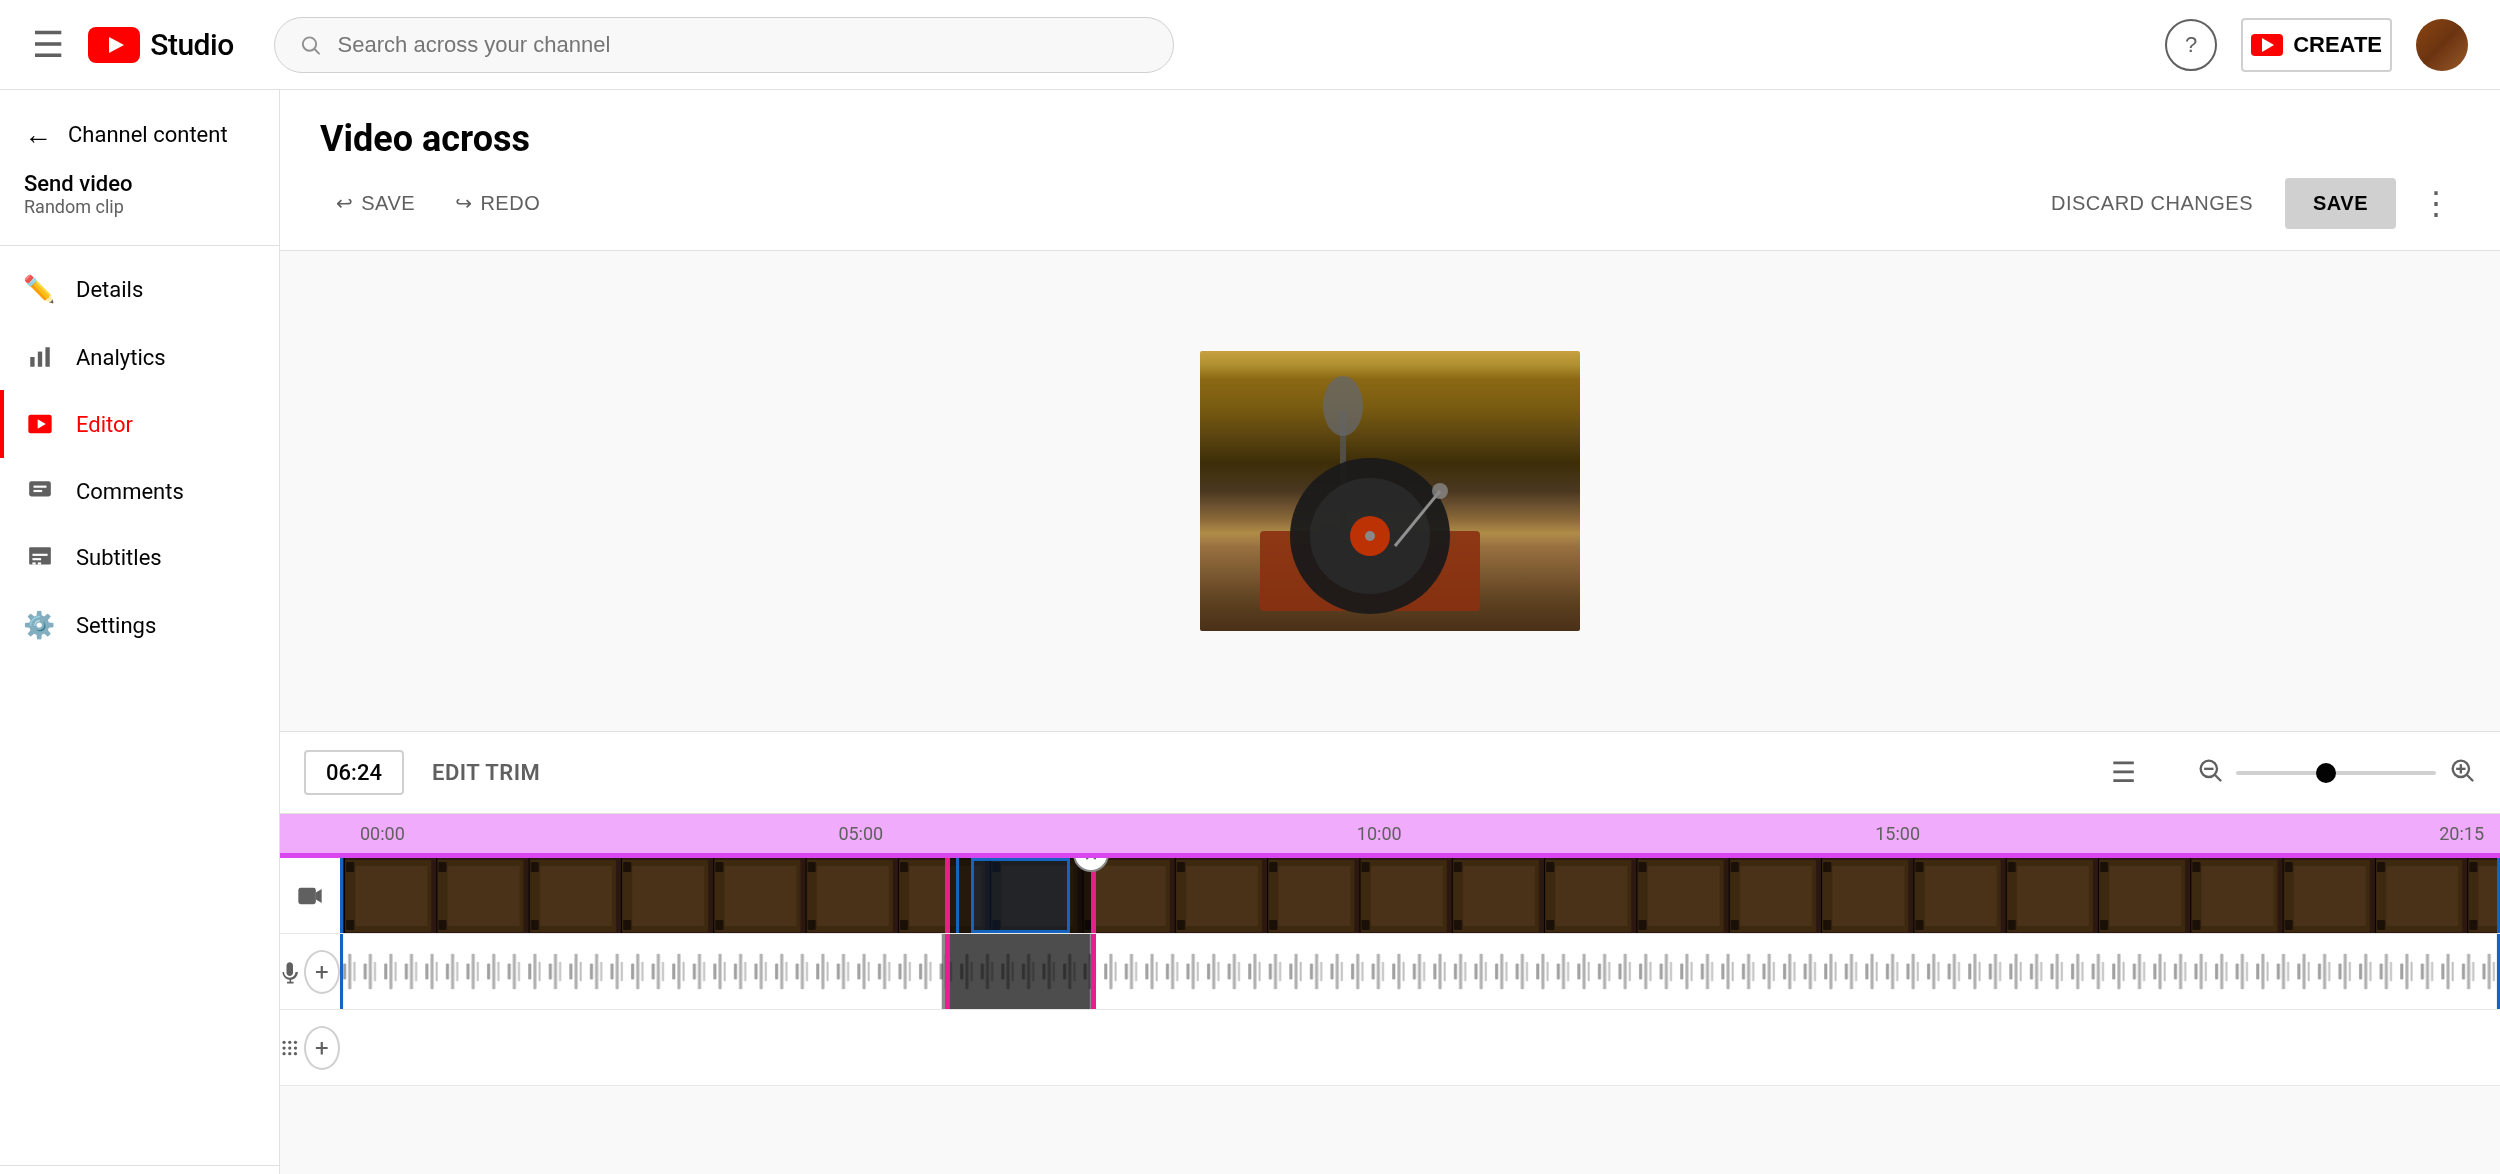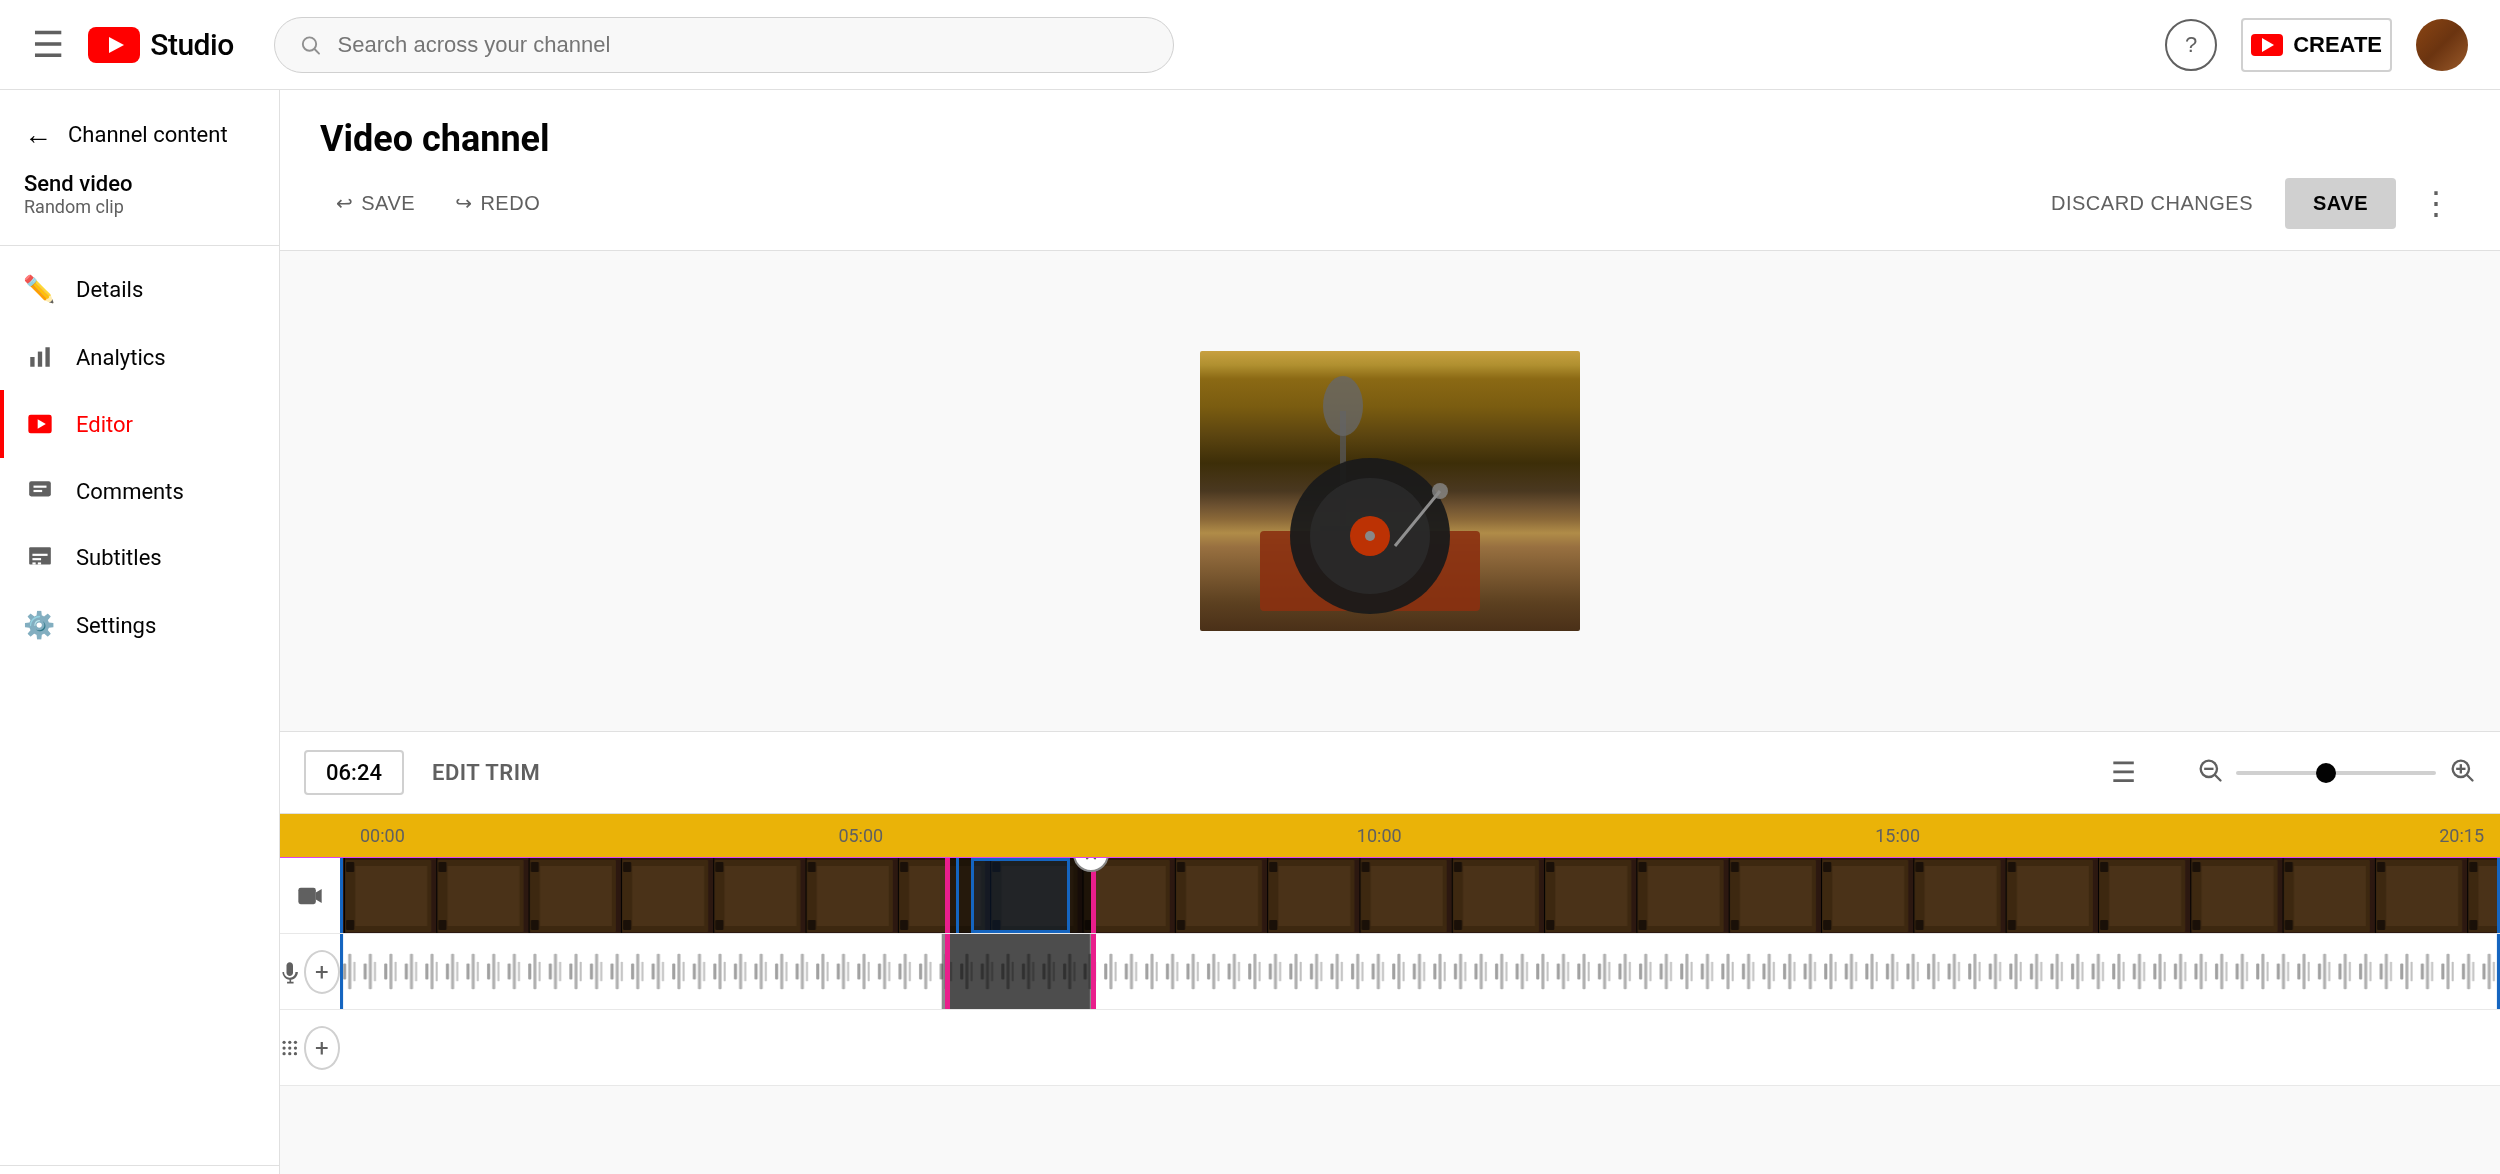--- a/index.html
+++ b/index.html
@@ -288,21 +288,21 @@
     <span>Settings</span>
   </div>
 
   <div class="sidebar-spacer"></div>
   <div class="sidebar-divider"></div>
 </div>
 
 <div class="main-content">
 
   <div class="editor-header">
-    <div class="editor-title">Video channel</div>
+    <div class="editor-title">Video across</div>
     <div class="editor-toolbar">
       <div class="toolbar-left">
         <button class="toolbar-btn">
           <span>↩</span>
           <span>SAVE</span>
         </button>
         <button class="toolbar-btn">
           <span>↪</span>
           <span>REDO</span>
         </button>
@@ -370,21 +370,21 @@
               <line x1="11" y1="7" x2="11" y2="15" stroke="#606060" stroke-width="2"></line>
               <line x1="16.5" y1="16.5" x2="21" y2="21" stroke="#606060" stroke-width="2" stroke-linecap="round"></line>
             </svg>
           </span>
         </div>
       </div>
     </div>
 
     <div style="position:relative; overflow:hidden;">
 
-      <div style="display:flex; height:44px; background:#eab308; border-bottom:1px solid #d946ef;">
+      <div style="display:flex; height:44px; background:#f0abfc; border-bottom:5px solid #d946ef;">
         <div style="width:60px; flex-shrink:0;"></div>
         <div style="flex:1; position:relative; overflow:hidden;">
           <div style="position:absolute; left:0; top:0; width:100%; height:100%; display:flex; align-items:center;">
             <span style="position:absolute; left:20px; font-size:18px; color:#606060;">00:00</span>
             <span style="position:absolute; left:calc(24% - 20px); font-size:18px; color:#606060;">05:00</span>
             <span style="position:absolute; left:calc(48% - 20px); font-size:18px; color:#606060;">10:00</span>
             <span style="position:absolute; left:calc(72% - 20px); font-size:18px; color:#606060;">15:00</span>
             <span style="position:absolute; right:16px; font-size:18px; color:#606060;">20:15</span>
           </div>
         </div>

